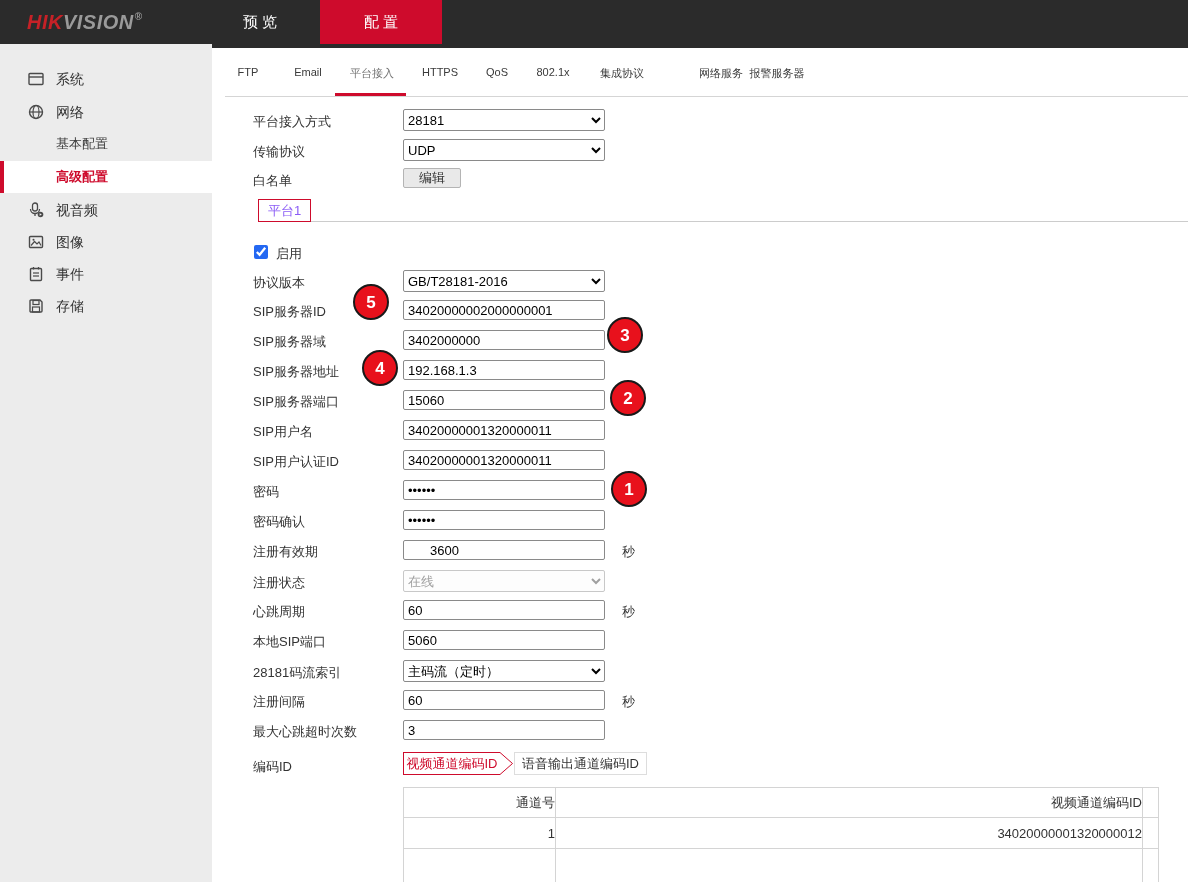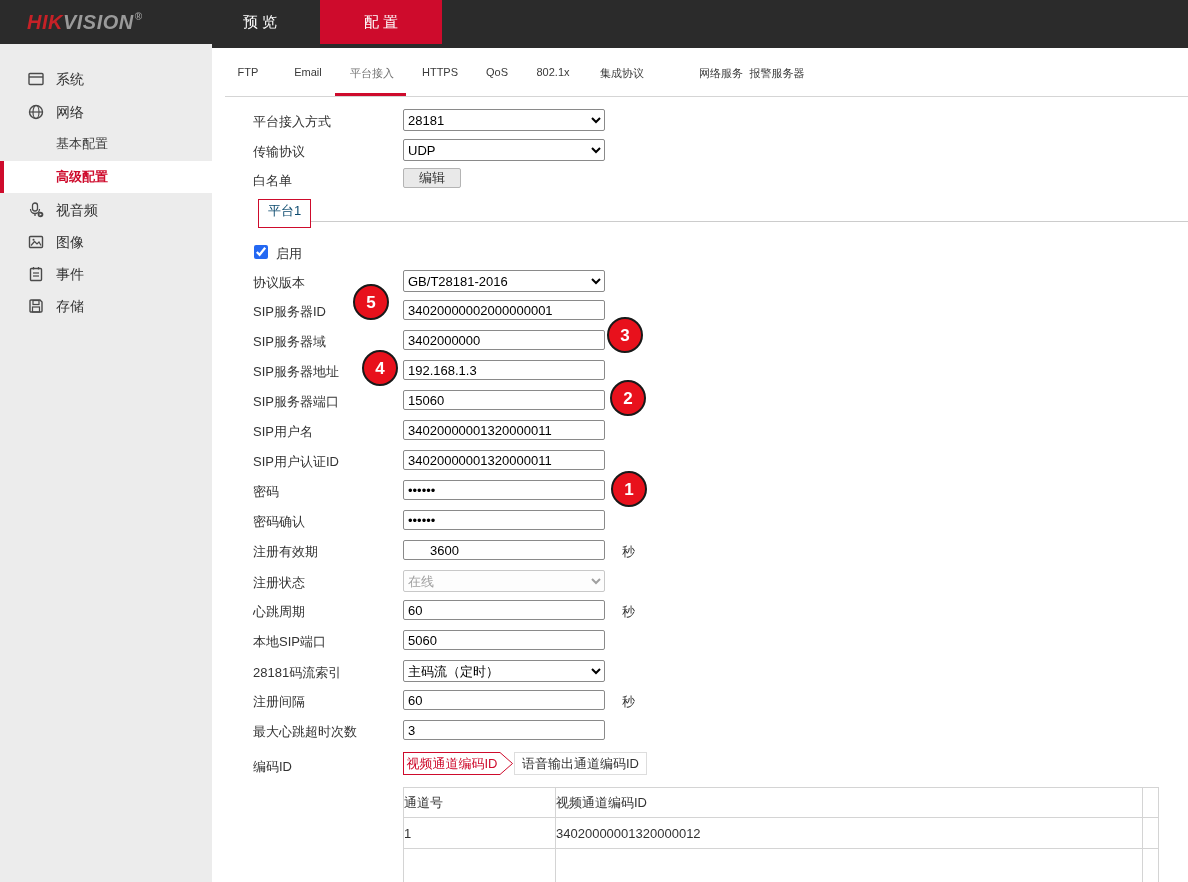--- a/index.html
+++ b/index.html
@@ -39,43 +39,43 @@
   
   .flabel { position:absolute; left:253px; font-size:13px; color:#333; white-space:nowrap; }
   .txt { position:absolute; left:403px; width:202px; height:20px; border:1px solid #8a8a8a; border-radius:2px;
          font-size:13px; color:#000; padding:0 4px; font-family:inherit; background:#fff; }
   .sel { position:absolute; left:403px; width:202px; height:22px; border:1px solid #8a8a8a; border-radius:2px;
          font-size:13px; color:#000; font-family:inherit; background:#fff; }
   .sel:disabled { color:#a0a0a0; border-color:#c8c8c8; background:#fdfdfd; opacity:1; }
   .unit { position:absolute; left:622px; font-size:13px; color:#333; }
   .btn-edit { position:absolute; left:403px; top:168px; width:58px; height:20px; background:#e9e9e9;
          border:1px solid #b4b4b4; border-radius:2px; font-size:13px; color:#333; font-family:inherit; cursor:pointer; }
-  .platform-tab { position:absolute; left:258px; top:199px; height:29px; padding:0 9px; line-height:21px;
-         border:1px solid #ce0b2c; background:#fff; color:#0c4a6e; font-size:13px; z-index:2; cursor:pointer; }
+  .platform-tab { position:absolute; left:258px; top:199px; height:23px; padding:0 9px; line-height:21px;
+         border:1px solid #ce0b2c; background:#fff; color:#8b5cf6; font-size:13px; z-index:2; cursor:pointer; }
   .platform-line { position:absolute; left:258px; top:221px; width:930px; height:1px; background:#ccc; }
   .chk { position:absolute; left:254px; top:245px; width:14px; height:14px; accent-color:#2468f2; cursor:pointer; }
   .chk-lbl { position:absolute; left:276px; top:245px; font-size:13px; color:#333; }
 
   
   .badge { position:absolute; width:36px; height:36px; border:2px solid #191919; border-radius:50%;
            background:#e8111c; color:#fff; font-size:17px; font-weight:bold; text-align:center; line-height:33px; z-index:5; }
   .b5{left:353px; top:284px;} .b3{left:607px; top:317px;} .b4{left:362px; top:350px;}
   .b2{left:610px; top:380px;} .b1{left:611px; top:471px;}
 
   
   .enc-active { position:absolute; left:403px; top:752px; width:97px; height:23px; border:1px solid #ce0b2c;
          border-right:none; background:#fff; color:#ce0b2c; font-size:13px; text-align:center; line-height:21px; cursor:pointer; }
   .enc-arrow { position:absolute; left:500px; top:752px; width:14px; height:23px; }
   .enc-inactive { position:absolute; left:514px; top:752px; width:133px; height:23px; border:1px solid #ddd;
          background:#fff; color:#333; font-size:13px; text-align:center; line-height:21px; cursor:pointer; }
 
   
   .ch-table { position:absolute; left:403px; top:787px; width:755px; border-collapse:collapse; table-layout:fixed; }
   .ch-table th, .ch-table td { border:1px solid #d4d4d4; font-size:13px; color:#333; font-weight:normal;
-         text-align:left; overflow:hidden; white-space:nowrap; background:#fff; }
+         text-align:right; overflow:hidden; white-space:nowrap; background:#fff; }
   .ch-table th { height:30px; }
   .ch-table td { height:31px; }
   .ch-table tr.tall td { height:46px; }
   .colA{width:152px}.colB{width:587px}.colC{width:16px}
 
   .icon svg { display:block; }
 </style>
 </head>
 <body>
 

